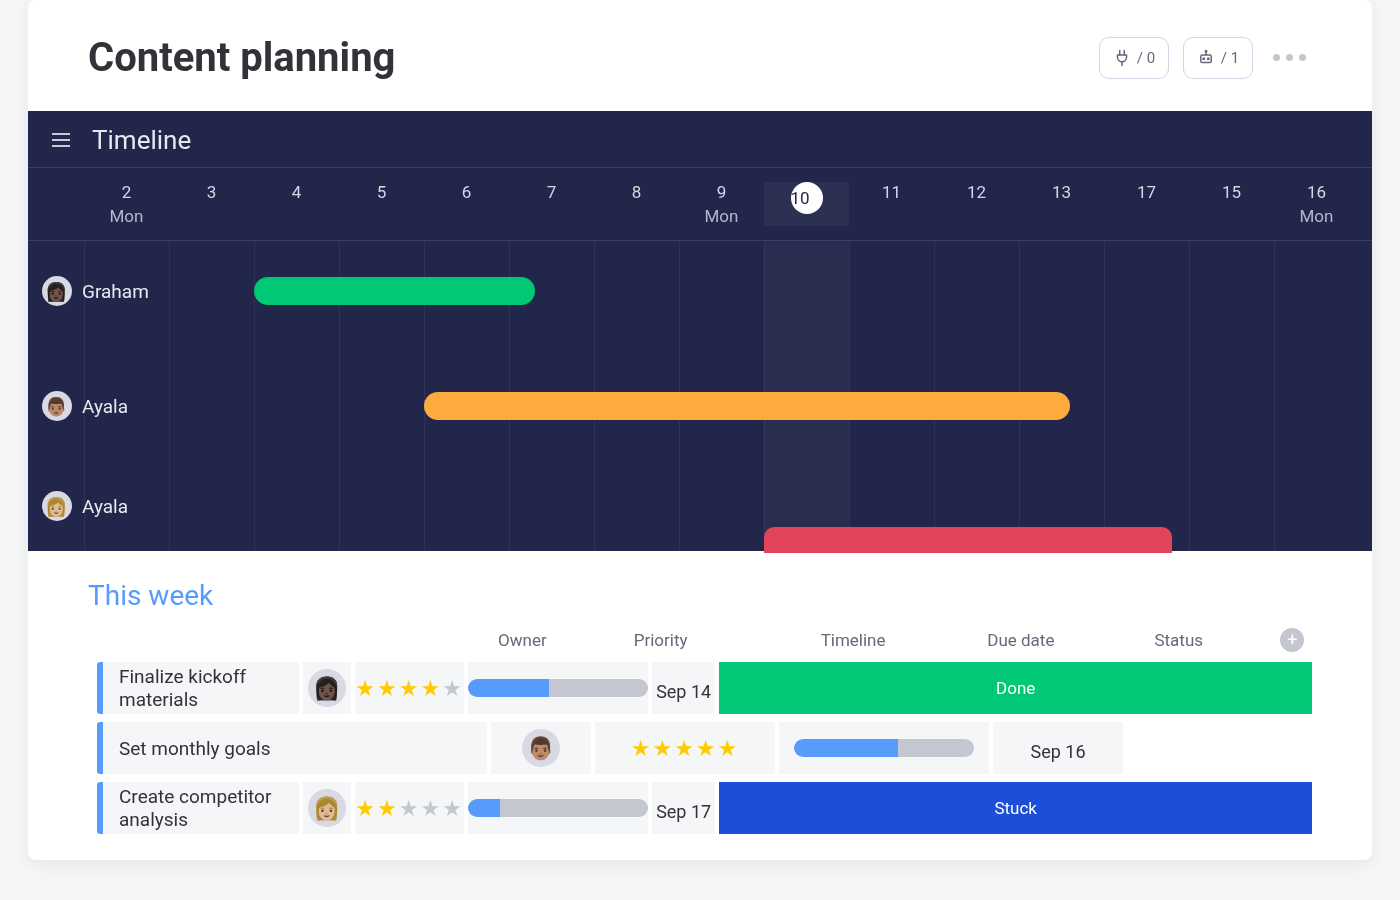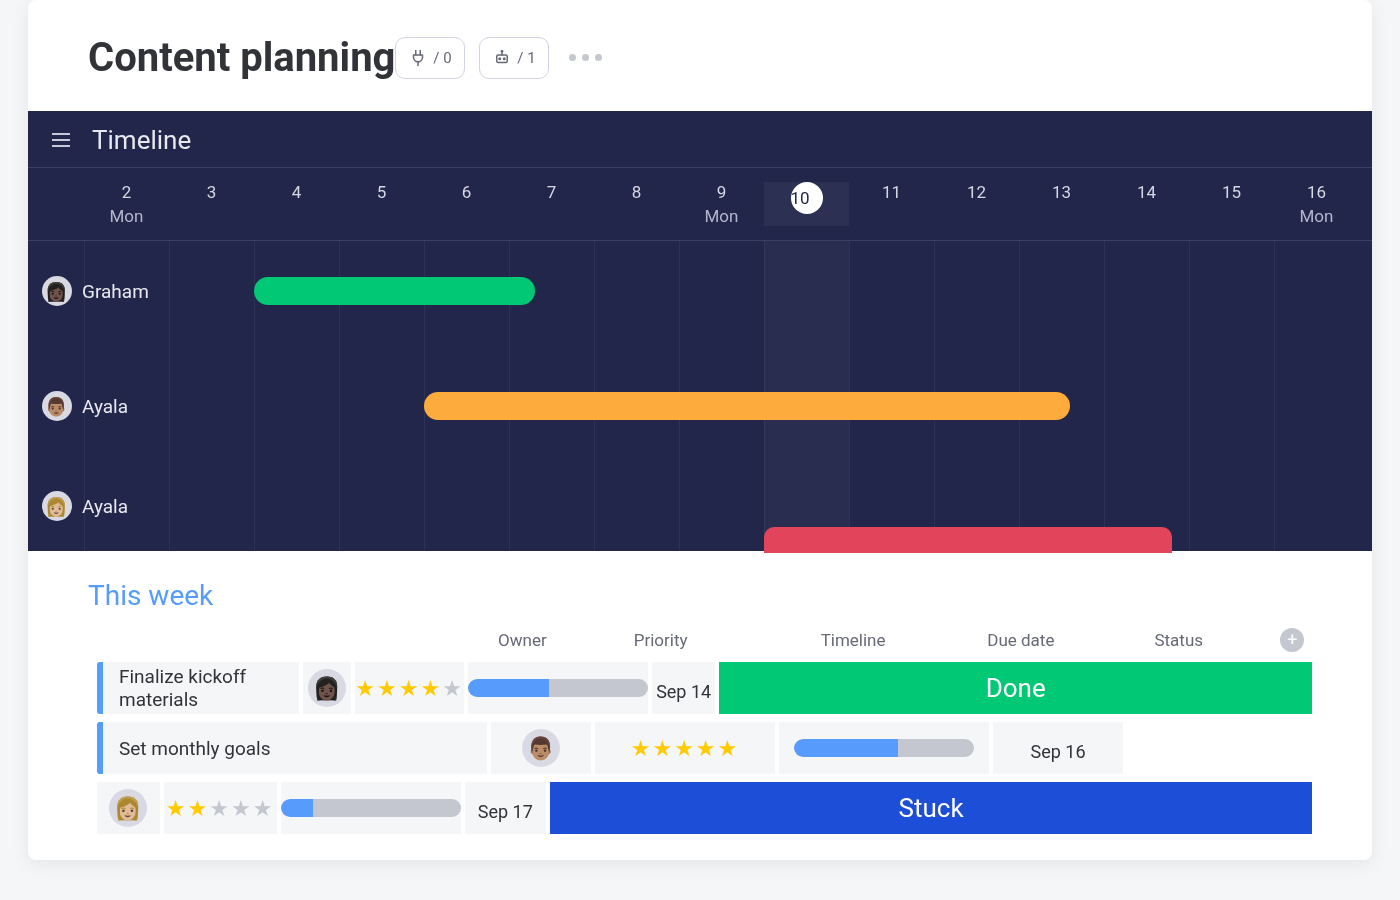--- a/index.html
+++ b/index.html
@@ -18,20 +18,21 @@
     box-shadow: 0 4px 18px rgba(0,0,0,0.07);
     overflow: hidden;
     height: 860px;
     display: flex;
     flex-direction: column;
   }
   
   .header {
     display: flex;
     align-items: center;
+    justify-content: space-between;
     padding: 34px 60px 30px 60px;
   }
   .header h1 {
     font-size: 40px;
     font-weight: 700;
     color: #323338;
   }
   .header-actions {
     display: flex;
     align-items: center;
@@ -240,21 +241,21 @@
     border-radius: 10px;
     overflow: hidden;
   }
   .progress .fill {
     height: 100%;
     background: #579bfc;
     border-radius: 10px 0 0 10px;
   }
   .due { font-size: 18px; color: #323338; margin-top: 7px; }
   .status {
-    color: #fff; font-size: 26px; font-weight: 400;
+    color: #fff; font-size: 17px; font-weight: 400;
     width: 100%; height: 100%;
     display: flex; align-items: center; justify-content: center;
     margin-right: 0;
     text-align: center;
   }
   .status.done    { background: #00c875; }
   .status.working { background: #fdab3d; }
   .status.stuck   { background: #1d4ed8; }
 </style>
 </head>
@@ -335,21 +336,21 @@
         <div class="date-col">
           <div class="num">11</div>
         </div>
         <div class="date-col">
           <div class="num">12</div>
         </div>
         <div class="date-col">
           <div class="num">13</div>
         </div>
         <div class="date-col">
-          <div class="num">14</div>
+          <div class="num">17</div>
         </div>
         <div class="date-col">
           <div class="num">15</div>
         </div>
         <div class="date-col">
           <div class="num">16</div>
           <div class="dow">Mon</div>
         </div>
       </div>
 
@@ -442,20 +443,21 @@
           <div class="cell col-tl">
             <div class="progress">
               <div class="fill" style="width: 58%;"></div>
             </div>
           </div>
           <div class="cell col-due">
             <span class="due">Sep 16</span>
           </div>
         </div>
         <div class="row">
+          <div class="cell task-cell col-task">Create competitor analysis</div>
           <div class="cell owner-cell col-owner">
             <div class="avatar-sm">👩🏼</div>
           </div>
           <div class="cell col-prio">
             <div class="stars"><span class="star-on">★</span><span class="star-on">★</span><span class="star-off">★</span><span class="star-off">★</span><span class="star-off">★</span></div>
           </div>
           <div class="cell col-tl">
             <div class="progress">
               <div class="fill" style="width: 18%;"></div>
             </div>

